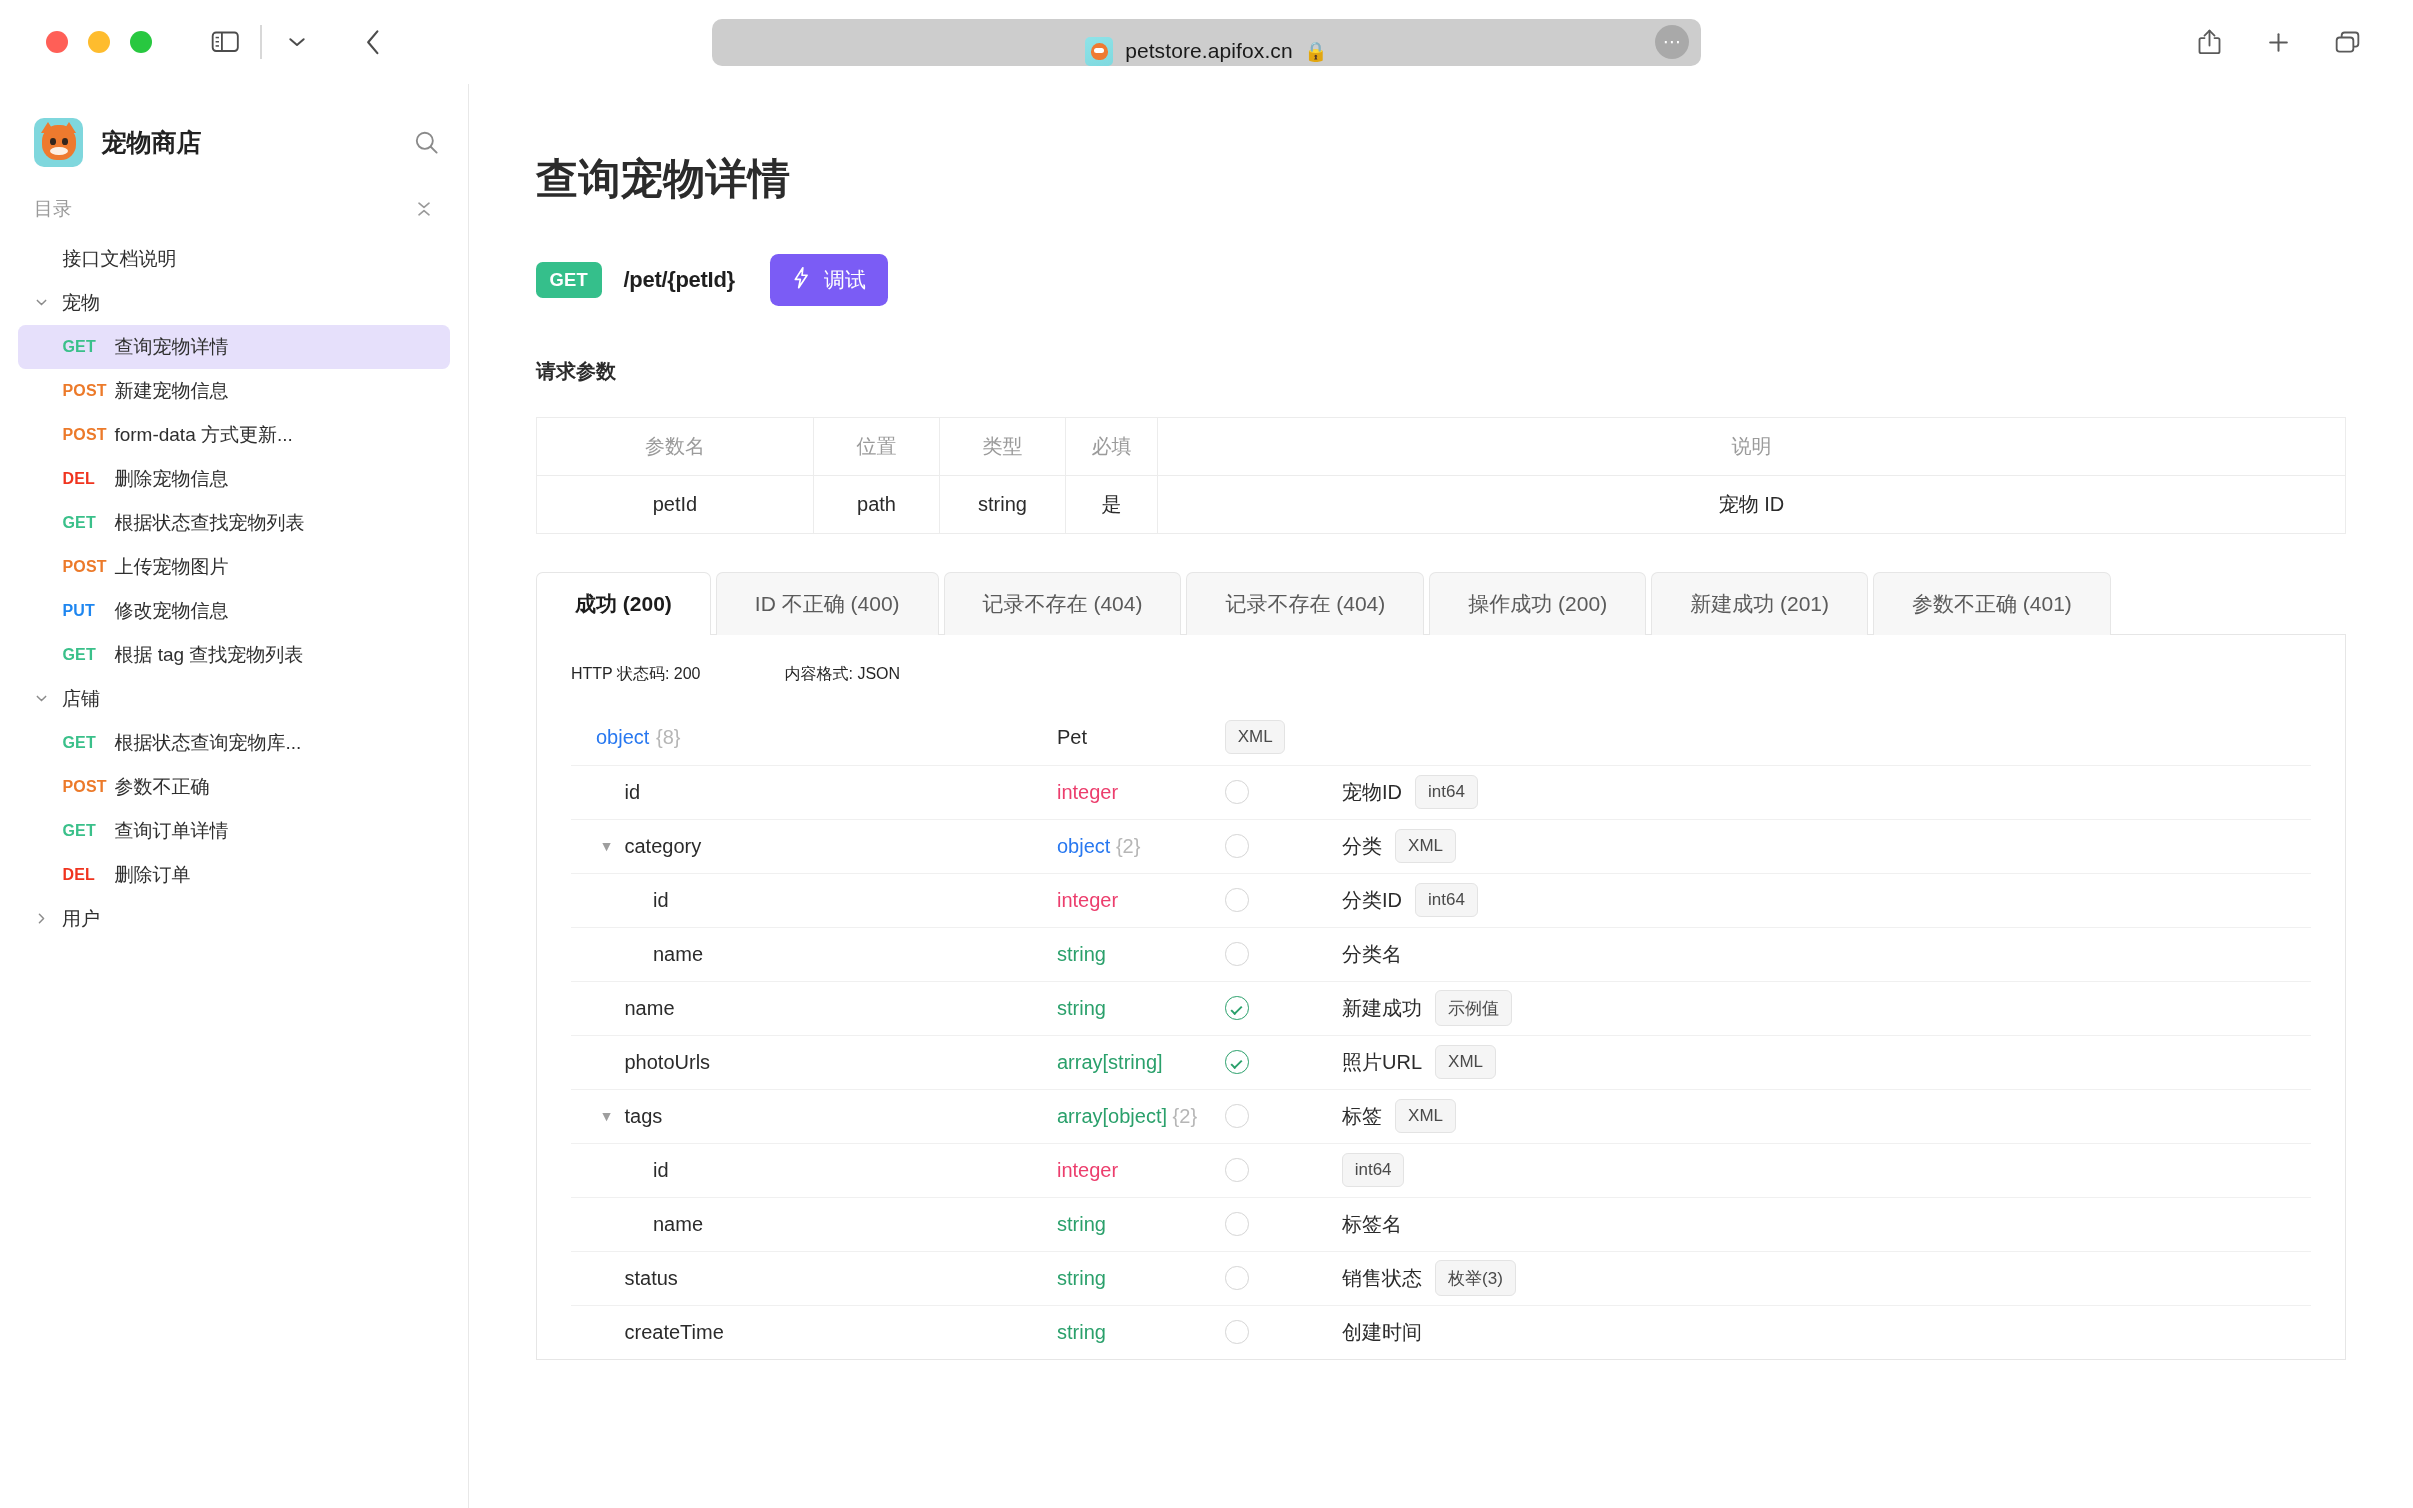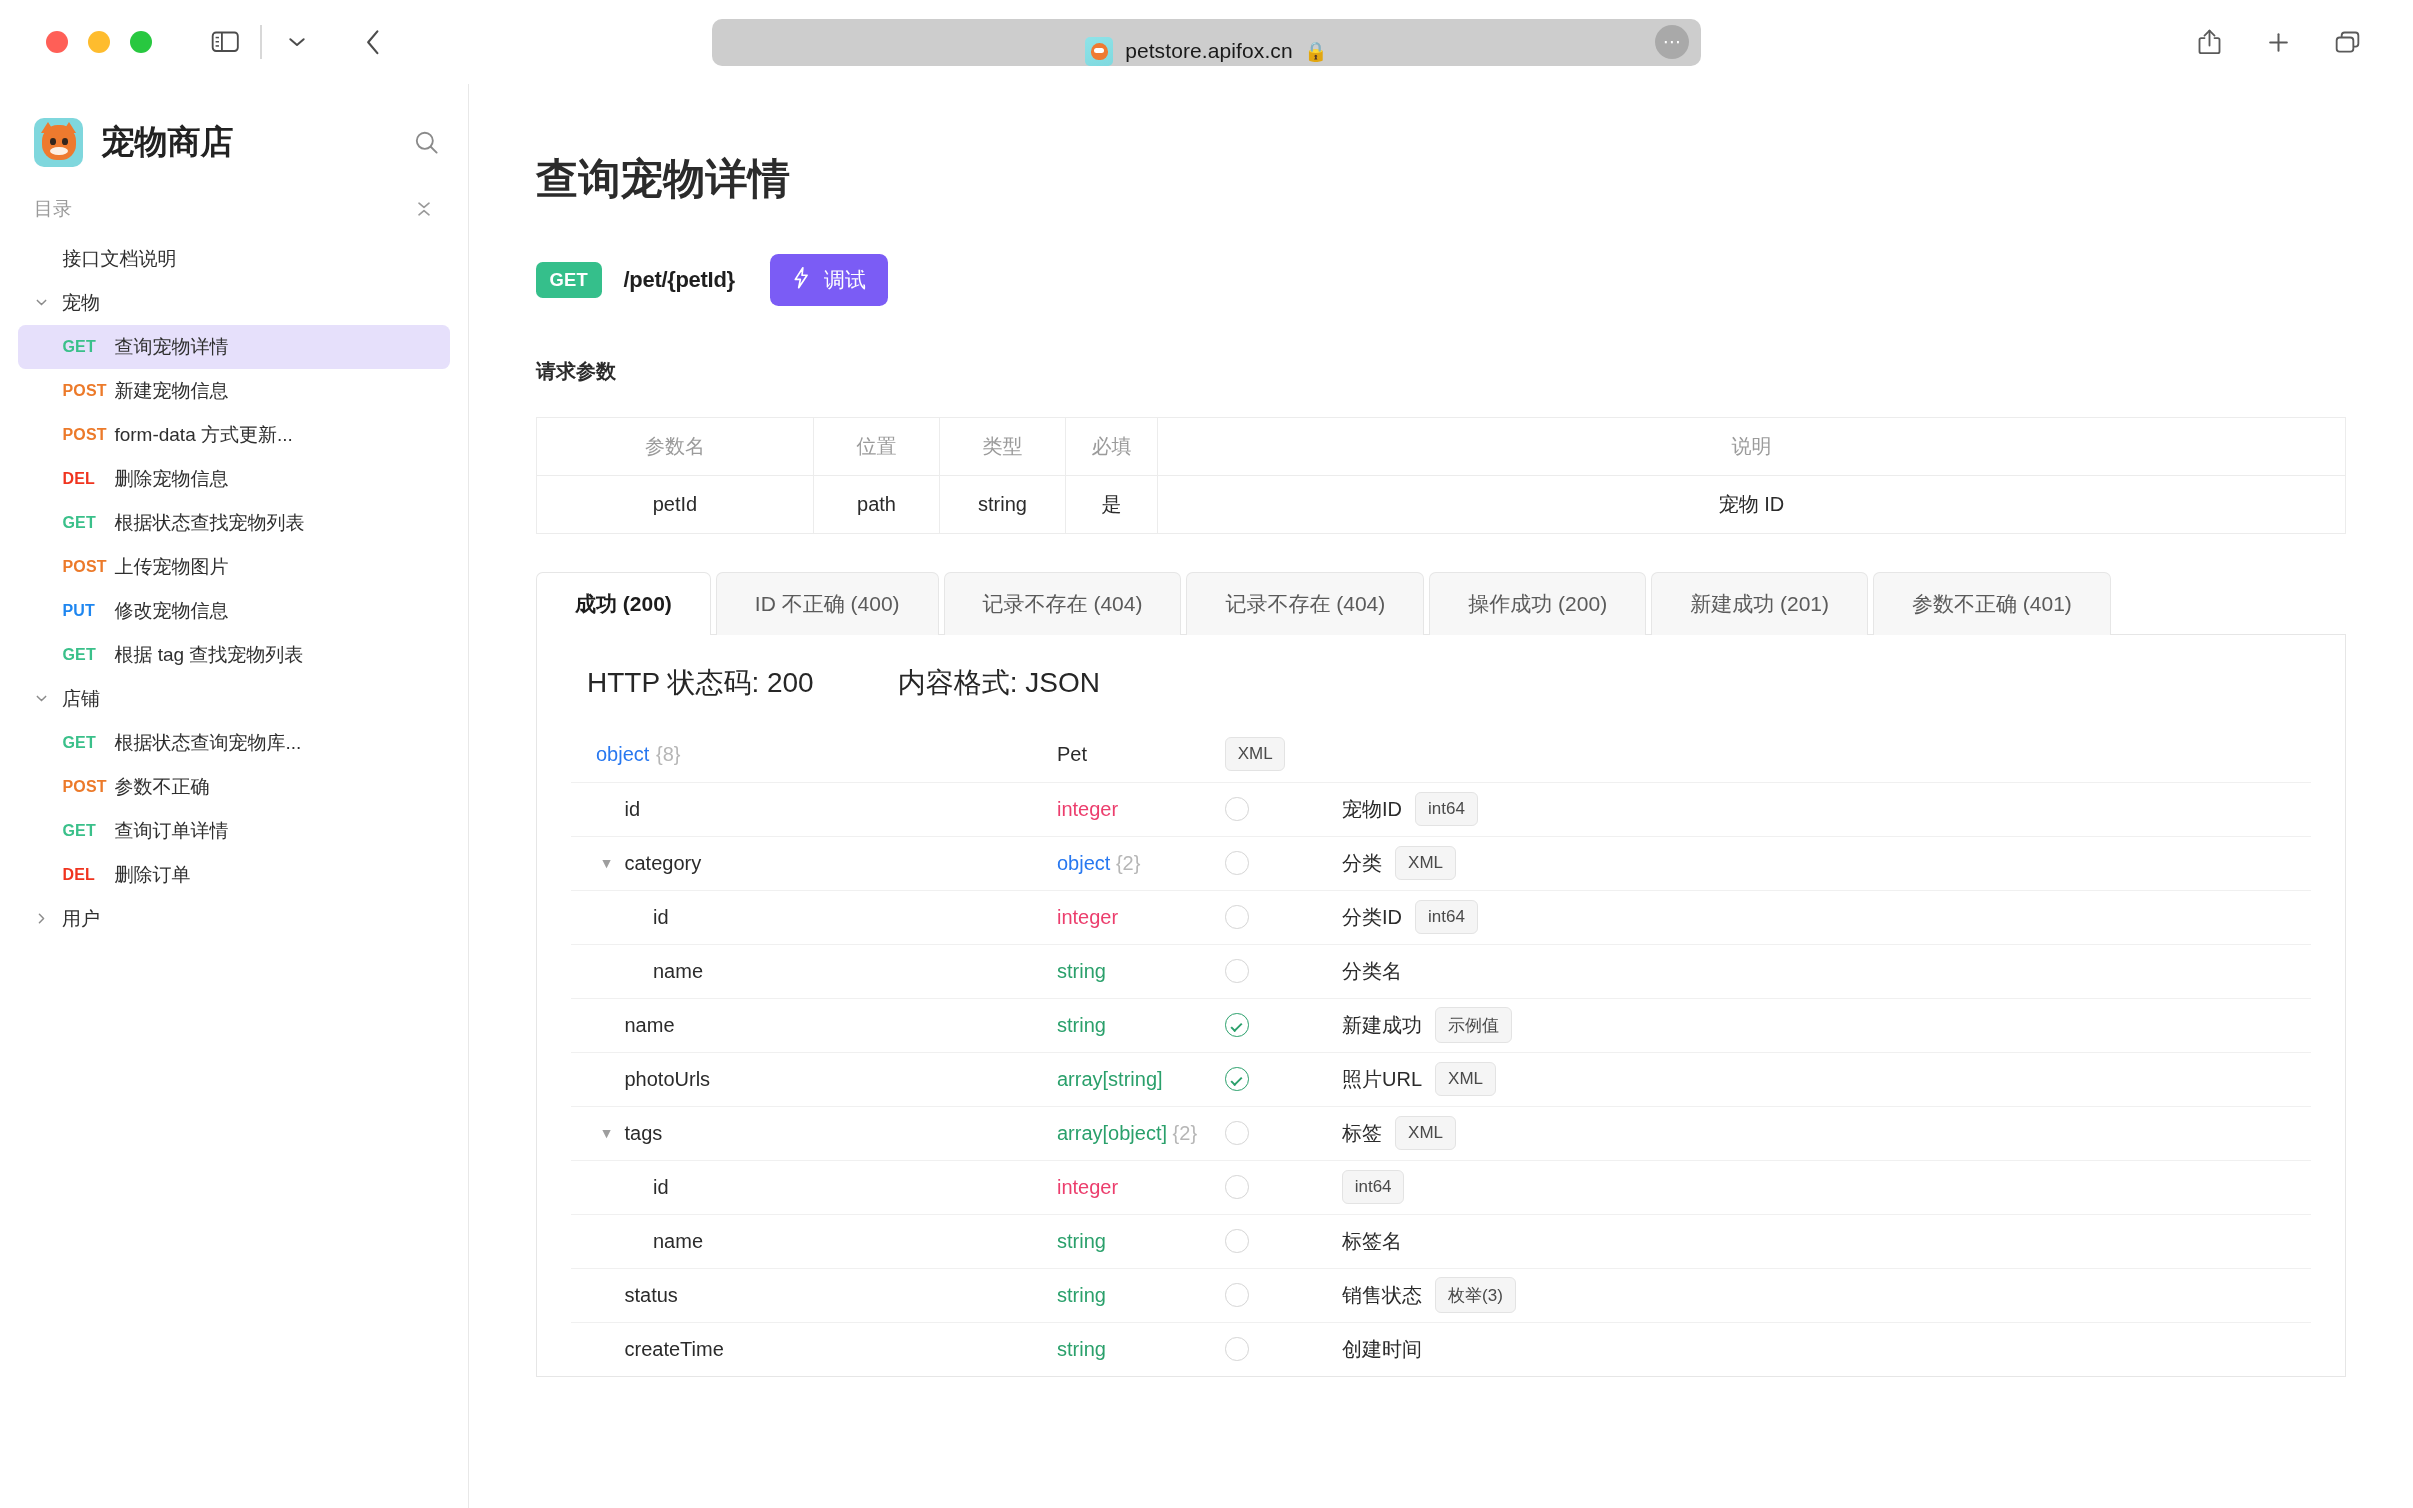--- a/index.html
+++ b/index.html
@@ -74,21 +74,21 @@
   }
   .logo .cat { position: absolute; left: 7.5px; top: 6.7px; width: 34px; height: 35px;
     background: #ee7a2e; border-radius: 46% 46% 44% 44%; }
   .logo .ear-l { position:absolute; left: 6.7px; top: 4.2px; width: 0; height: 0;
     border-left: 7.5px solid transparent; border-right: 7.5px solid transparent; border-bottom: 11.7px solid #ee7a2e; }
   .logo .ear-r { position:absolute; right: 6.7px; top: 4.2px; width: 0; height: 0;
     border-left: 7.5px solid transparent; border-right: 7.5px solid transparent; border-bottom: 11.7px solid #ee7a2e; }
   .logo .eye-l, .logo .eye-r { position:absolute; top: 20px; width: 5.9px; height: 6.7px; background:#33261d; border-radius: 50%; }
   .logo .eye-l { left: 16px; } .logo .eye-r { left: 28px; }
   .logo .muzzle { position:absolute; left: 16px; top: 28.5px; width: 17.6px; height: 8.4px; background:#fdf0e3; border-radius: 50%; }
-  .app-title { font-size: 33px; font-weight: 700; color: #222; flex: 1; }
+  .app-title { font-size: 25px; font-weight: 700; color: #222; flex: 1; }
   .search-ico { color: #8a8a8a; display:flex; }
 
   .toc-head {
     display: flex; align-items: center; justify-content: space-between;
     padding: 6.7px 34px 8.4px 34px;
   }
   .toc-label { font-size: 19px; color: #9a9a9a; }
   .collapse-ico { color: #9a9a9a; display:flex; }
 
   .nav { padding: 6.7px 18.4px 25px 18.4px; overflow-y: auto; }
@@ -139,21 +139,21 @@
 
   
   .tabs { display: flex; margin-top: 37px; align-items: flex-end; }
   .tab {
     border: 0.8px solid #e6e6e6; border-bottom: none; background: #f7f7f7; color: #5b5b5b;
     font-size: 21px; padding: 17px 38px; border-radius: 6.7px 6.7px 0 0; white-space: nowrap;
     margin-right: 5px; position: relative; top: 0.8px;
   }
   .tab.active { background: #fff; color: #1c1c1c; font-weight: 700; border-color: #e6e6e6; }
   .tabpanel { border: 0.8px solid #e6e6e6; border-top: 0.8px solid #e6e6e6; padding: 28.5px 34px 0 34px; }
-  .tabpanel-meta { display: flex; gap: 84px; font-size: 28px; color: #262626; padding-bottom: 25px; margin-left: 16px; }
+  .tabpanel-meta { display: flex; gap: 84px; font-size: 16px; color: #262626; padding-bottom: 25px; }
 
   
   .schema { font-size: 20px; }
   .srow { display: flex; align-items: center; height: 54px; border-top: 0.8px solid #f0f0f0; }
   .srow.head { border-top: none; height: 55px; }
   .scol-name { width: 486px; flex: 0 0 486px; display: flex; align-items: center; color: #2b2b2b; }
   .scol-type { width: 168px; flex: 0 0 168px; }
   .scol-req { width: 117px; flex: 0 0 117px; display: flex; align-items: center; }
   .scol-desc { flex: 1; display: flex; align-items: center; gap: 13.4px; color: #2b2b2b; }
   .t-blue { color: #2878f0; } .t-int { color: #ec3e6d; } .t-str { color: #2aa06b; } .t-arr { color: #2aa06b; }

